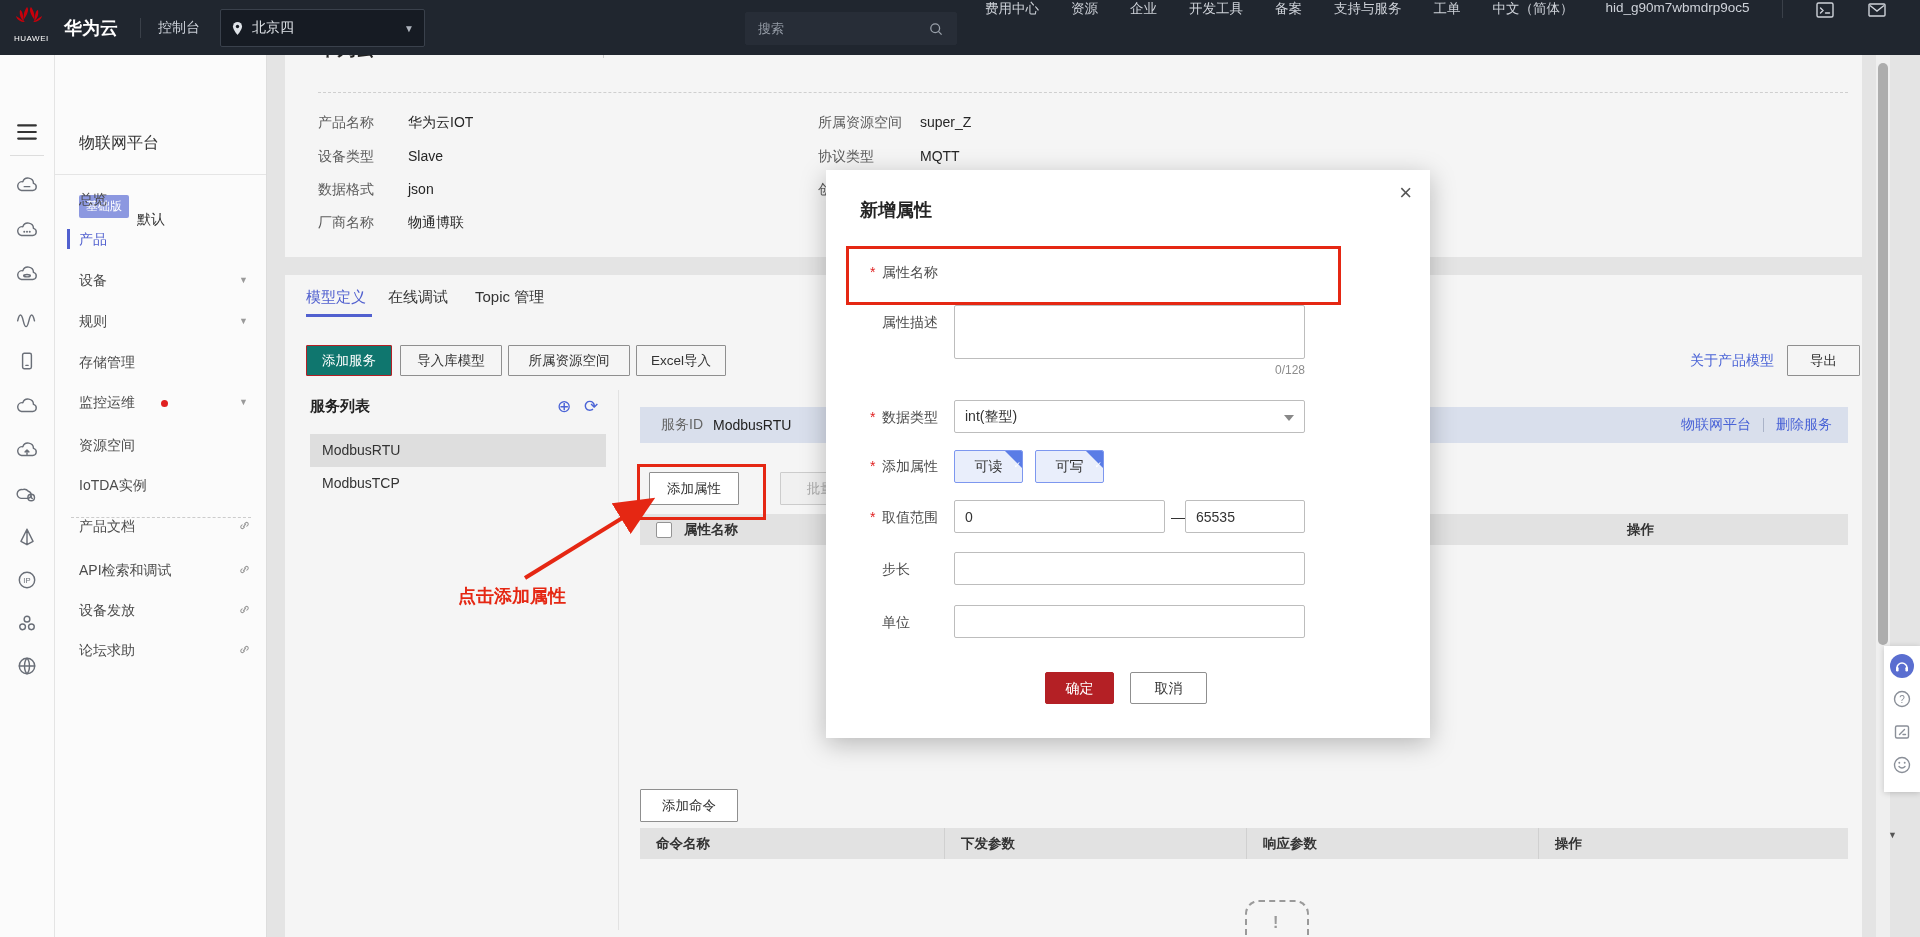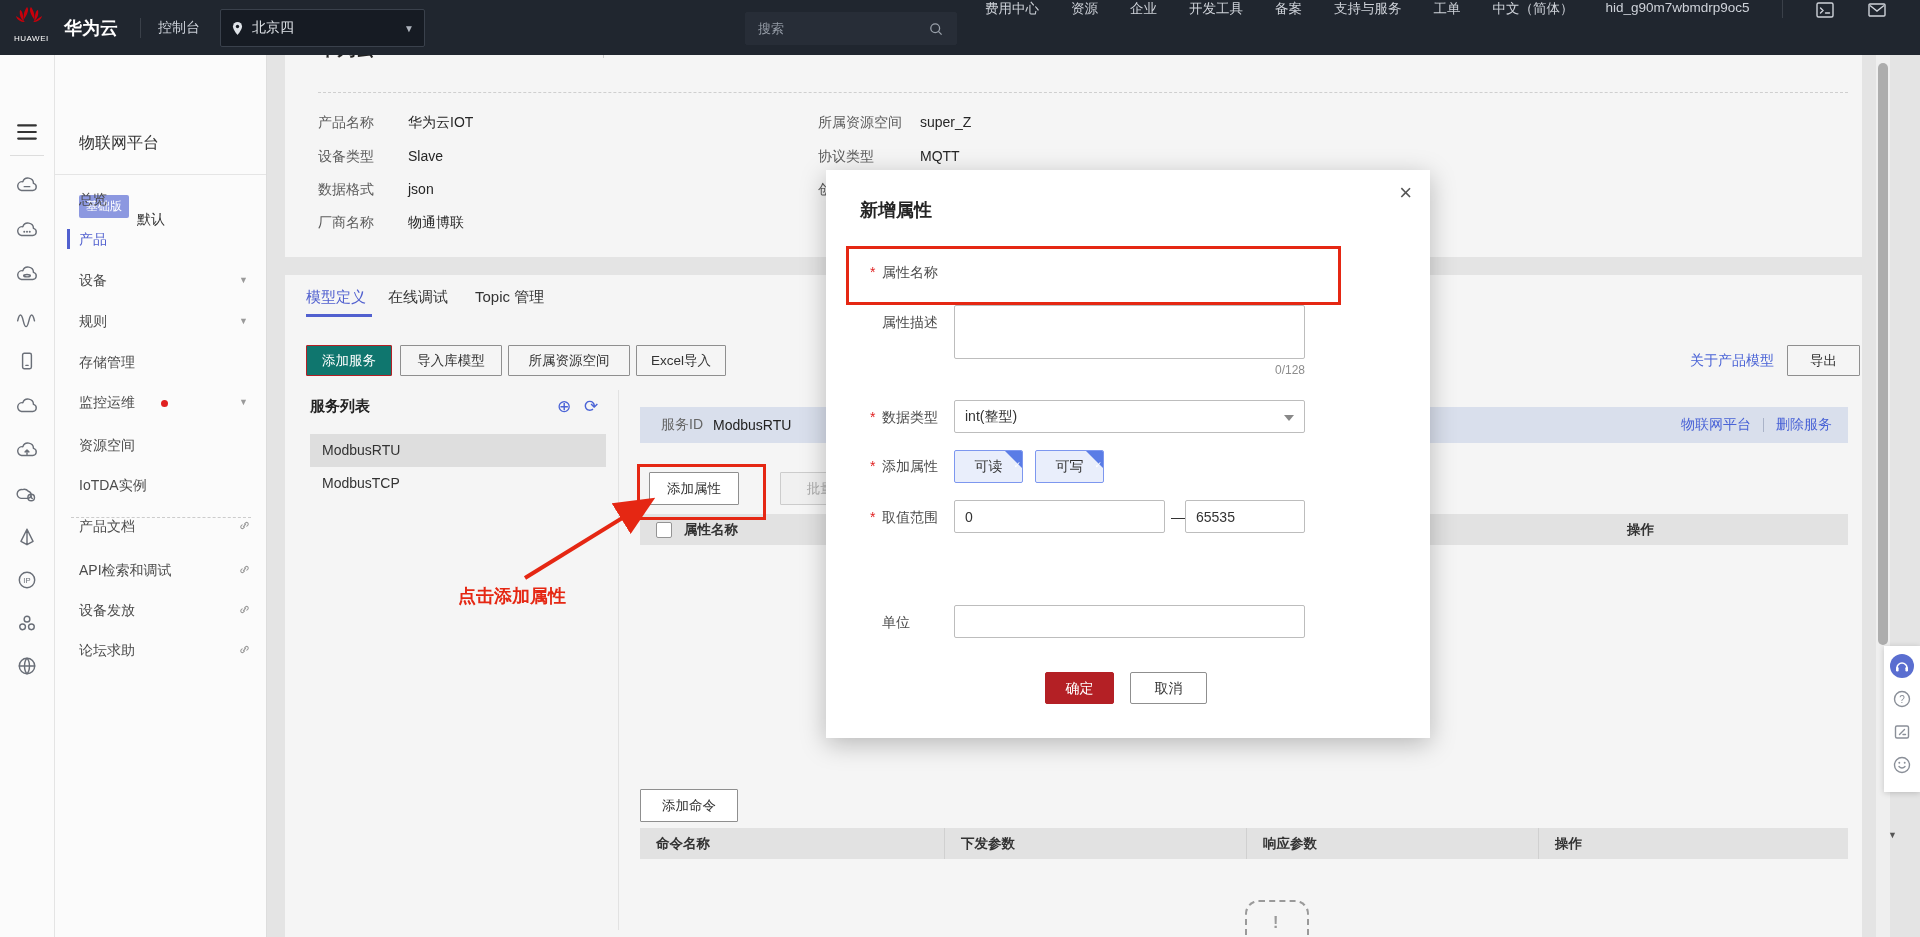--- a/index.html
+++ b/index.html
@@ -227,20 +227,24 @@
   </div>
 
   <div class="m-row" style="top:330px;height:35px">
     <span class="m-req" style="top:9px">*</span>
     <span class="m-lbl" style="top:9px">取值范围</span>
     <input class="m-input" style="top: 0px; width: 211px;" value="0">
     <span class="m-dash" style="top:8px">—</span>
     <input class="m-input" style="top: 0px; left: 359px; width: 120px;" value="65535">
   </div>
 
+  <div class="m-row" style="top:382px;height:35px">
+    <span class="m-lbl" style="top:9px">步长</span>
+    <input class="m-input" style="top: 0px; width: 351px;">
+  </div>
 
   <div class="m-row" style="top:435px;height:35px">
     <span class="m-lbl" style="top:9px">单位</span>
     <input class="m-input" style="top: 0px; width: 351px;">
   </div>
 
   <div class="m-btn m-ok" style="top:502px">确定</div>
   <div class="m-btn m-cancel" style="top:502px">取消</div>
 </div>
 

